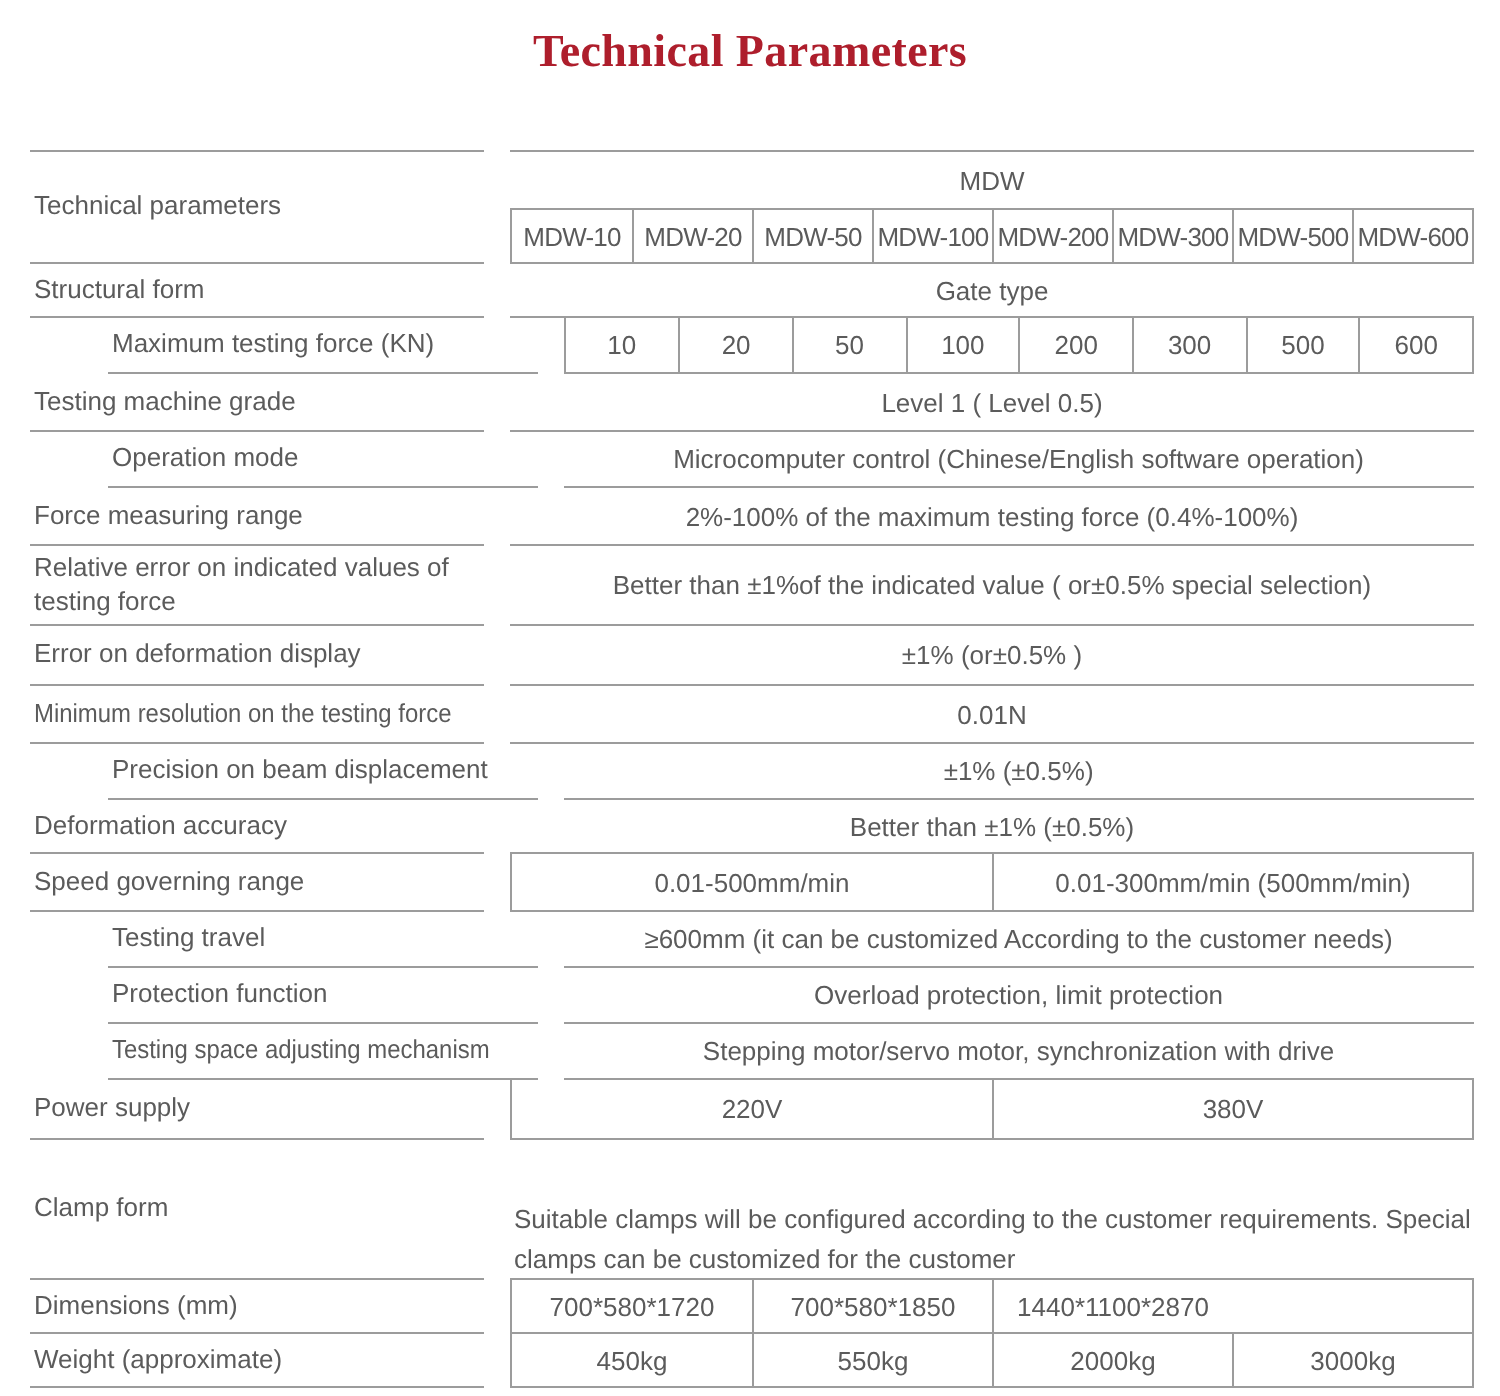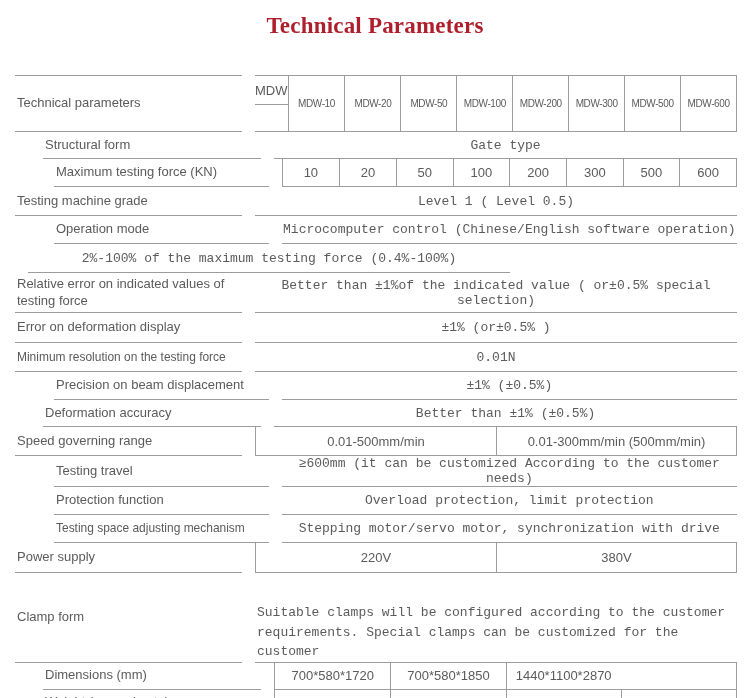--- a/index.html
+++ b/index.html
@@ -40,45 +40,44 @@
     line-height:1.25;
   }
   .row .gap{width:13px;flex:0 0 13px;}
   .row .content{
     width:482px;
     box-sizing:border-box;
     border-bottom:1px solid var(--line);
   }
   .header-row .label,
   .header-row .content{border-top:1px solid var(--line);}
-  .header-content{display:flex;flex-direction:row;padding:0;}
+  .header-content{display:flex;flex-direction:column;padding:0;}
   .group-header{
     height:28px;
     border-bottom:1px solid var(--line);
     display:flex;align-items:center;justify-content:center;
   }
   .models-row{
     flex:1;
     display:grid;
     grid-template-columns:repeat(8,1fr);
     border-left:1px solid var(--line);
     border-right:1px solid var(--line);
   }
   .models-row .cell{
     display:flex;align-items:center;justify-content:center;
     border-left:1px solid var(--line);
-    font-size:10px;
+    font-size:13px;
     letter-spacing:-0.4px;
     overflow:hidden;white-space:nowrap;
   }
   .models-row .cell:first-child{border-left:none;}
   .content.single{
     display:flex;align-items:center;justify-content:center;
     text-align:center;
-    font-family:Liberation Mono, monospace;
   }
   .content.single.left{
     justify-content:flex-start;
     text-align:left;
     padding-left:2px;
     line-height:1.5;
     margin-top:30px;
   }
   .content.grid{
     display:grid;
@@ -92,21 +91,21 @@
   }
   .content.grid .cell:first-child{border-left:none;}
   .sp2{grid-column:span 2;}
   .sp4{grid-column:span 4;}
   .condensed{
     white-space:nowrap;
     transform:scaleX(0.92);
     transform-origin:left center;
   }
   
-  .h27{min-height:27px;margin-left:28px;} .h28{min-height:28px;margin-left:39px;} .h29{min-height:29px;}
+  .h27{min-height:27px;} .h28{min-height:28px;margin-left:39px;} .h29{min-height:29px;}
   .h30{min-height:30px;} .h40{min-height:40px;} .h43{min-height:43px;}
   .h57{min-height:57px;}
 </style>
 </head>
 <body>
 
 <h1 class="title">Technical Parameters</h1>
 
 <div class="tbl">
 
@@ -155,20 +154,21 @@
     <div class="content single">Level 1 ( Level 0.5)</div>
   </div>
 
   <div class="row h28">
     <div class="label">Operation mode</div>
     <div class="gap"></div>
     <div class="content single">Microcomputer control (Chinese/English software operation)</div>
   </div>
 
   <div class="row h29">
+    <div class="label">Force measuring range</div>
     <div class="gap"></div>
     <div class="content single">2%-100% of the maximum testing force (0.4%-100%)</div>
   </div>
 
   <div class="row h40">
     <div class="label">Relative error on indicated values of testing force</div>
     <div class="gap"></div>
     <div class="content single">Better than ±1%of the indicated value ( or±0.5% special selection)</div>
   </div>
 

